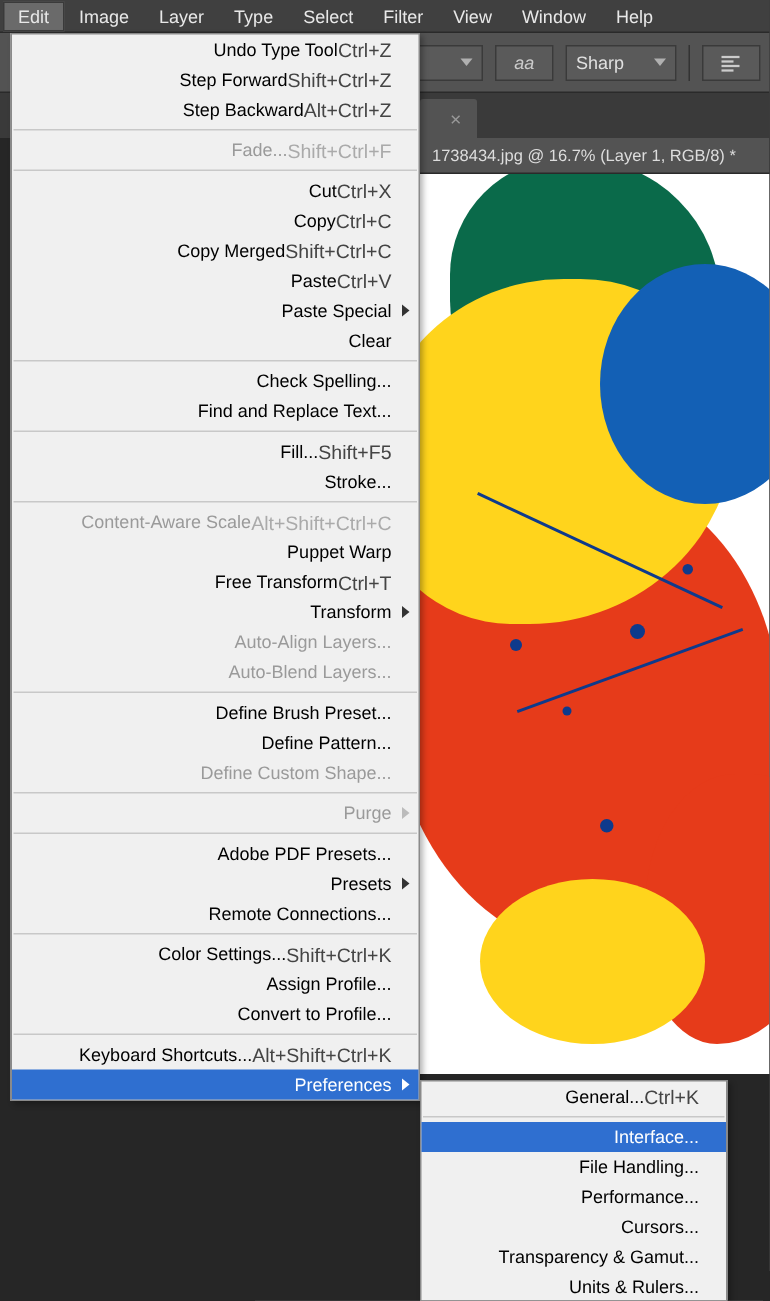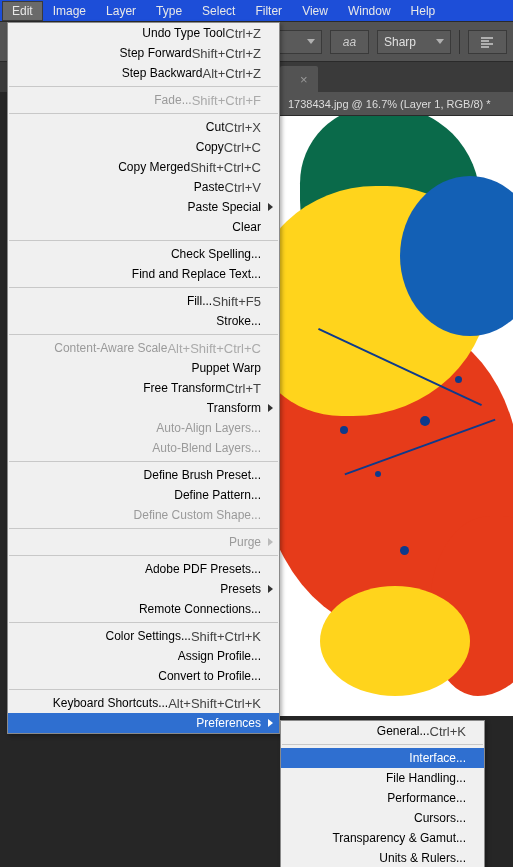--- a/index.html
+++ b/index.html
@@ -1,18 +1,18 @@
 <!DOCTYPE html>
 <html><head>
 <meta charset="utf-8">
 <style>
   * { margin: 0; padding: 0; box-sizing: border-box; font-family: "Segoe UI", Tahoma, sans-serif; }
   body { background: #535353; width: 513px; height: 867px; overflow: hidden; position: relative; color: #e0e0e0; font-size: 12px; }
 
-  .menubar { background: #1d4ed8; height: 22px; display: flex; align-items: center; padding: 0 2px; border-bottom: 1px solid #2a2a2a; }
+  .menubar { background: #404040; height: 22px; display: flex; align-items: center; padding: 0 2px; border-bottom: 1px solid #2a2a2a; }
   .menubar .item { padding: 11px 10px; color: #e8e8e8; cursor: default; }
   .menubar .item.active { background: #6a6a6a; border: 1px solid #3a3a3a; padding: 2px 9px; }
 
   .optionsbar { background: #535353; height: 40px; display: flex; align-items: center; gap: 8px; padding: 4px 6px; border-bottom: 1px solid #2a2a2a; }
   .opt-box { display: flex; align-items: center; background: #5a5a5a; border: 1px solid #3a3a3a; height: 24px; padding: 0 6px; gap: 20px; }
   .opt-val { color: #e0e0e0; }
   .chev { width: 0; height: 0; border-left: 4px solid transparent; border-right: 4px solid transparent; border-top: 5px solid #b0b0b0; }
   .iconbtn { width: 44px; height: 24px; background: #5a5a5a; border: 1px solid #3a3a3a; display: flex; align-items: center; justify-content: center; }
 
   .tabbar { background: #3a3a3a; height: 30px; display: flex; align-items: flex-end; padding-left: 280px; }

